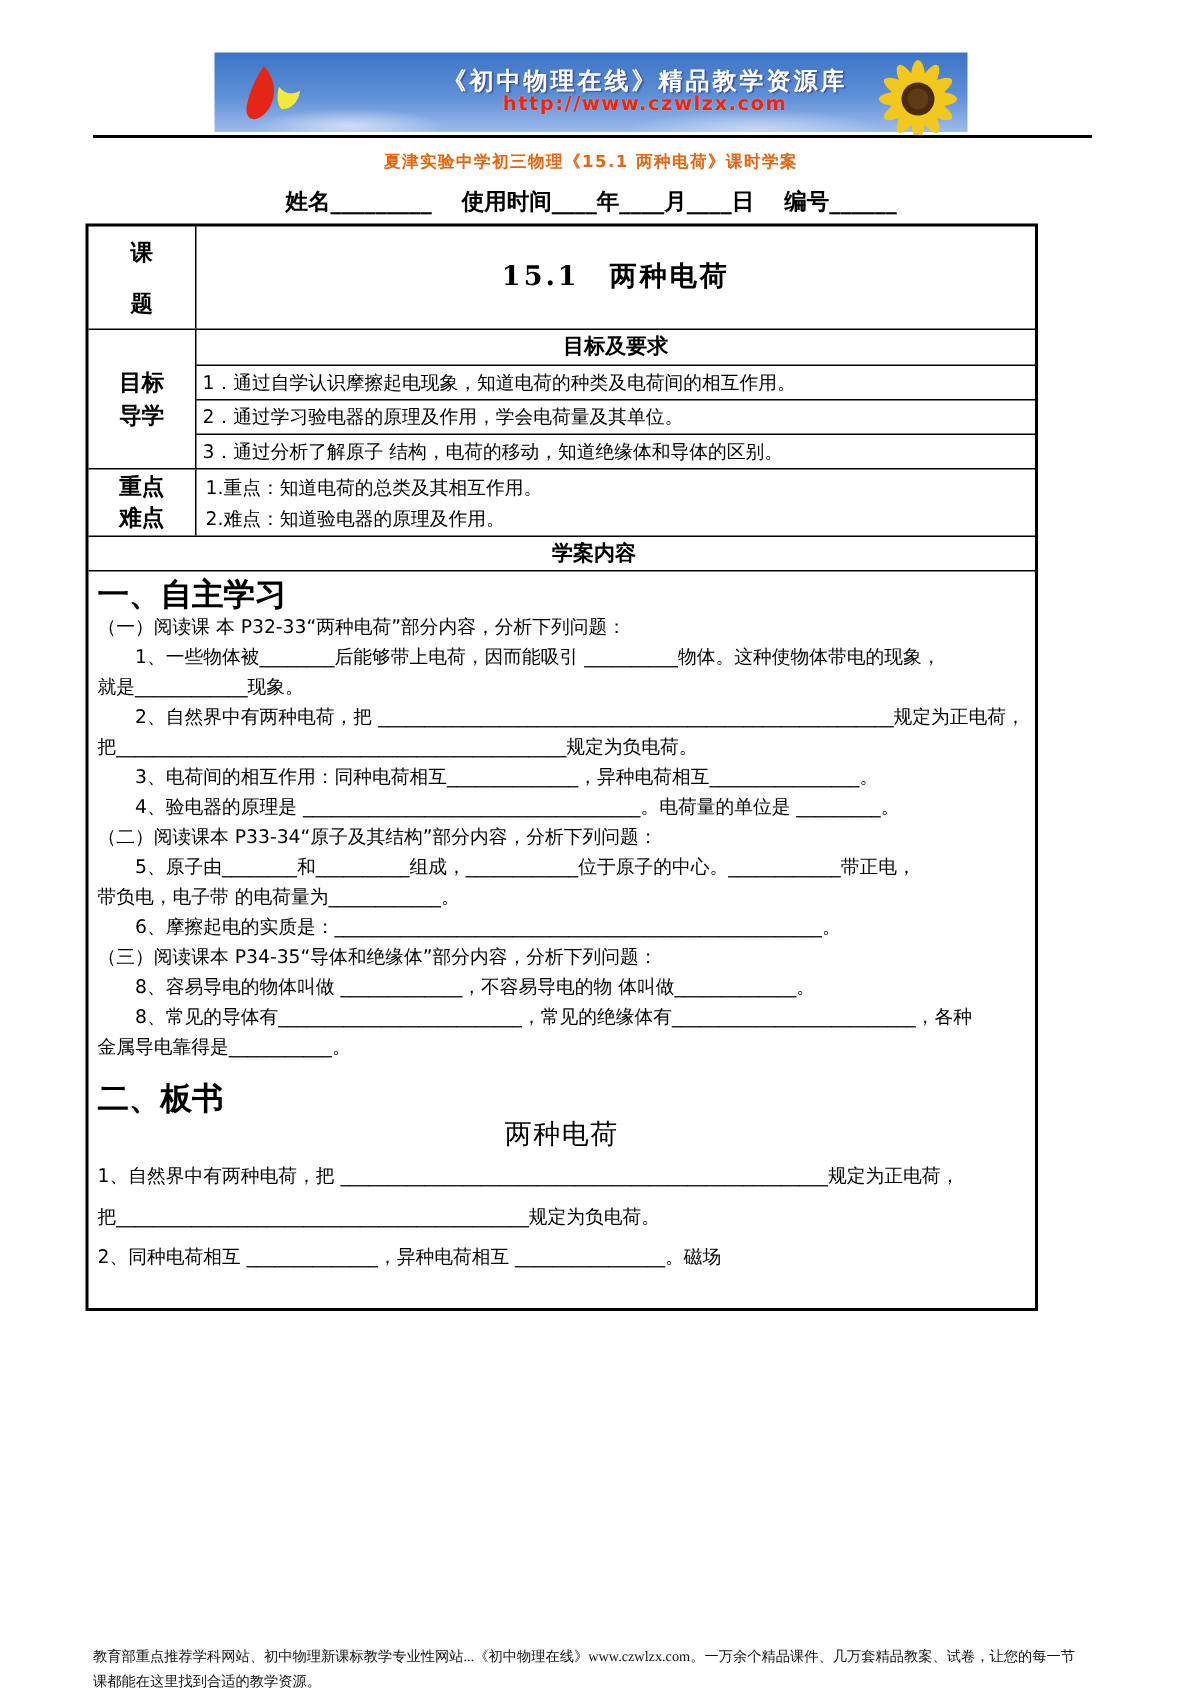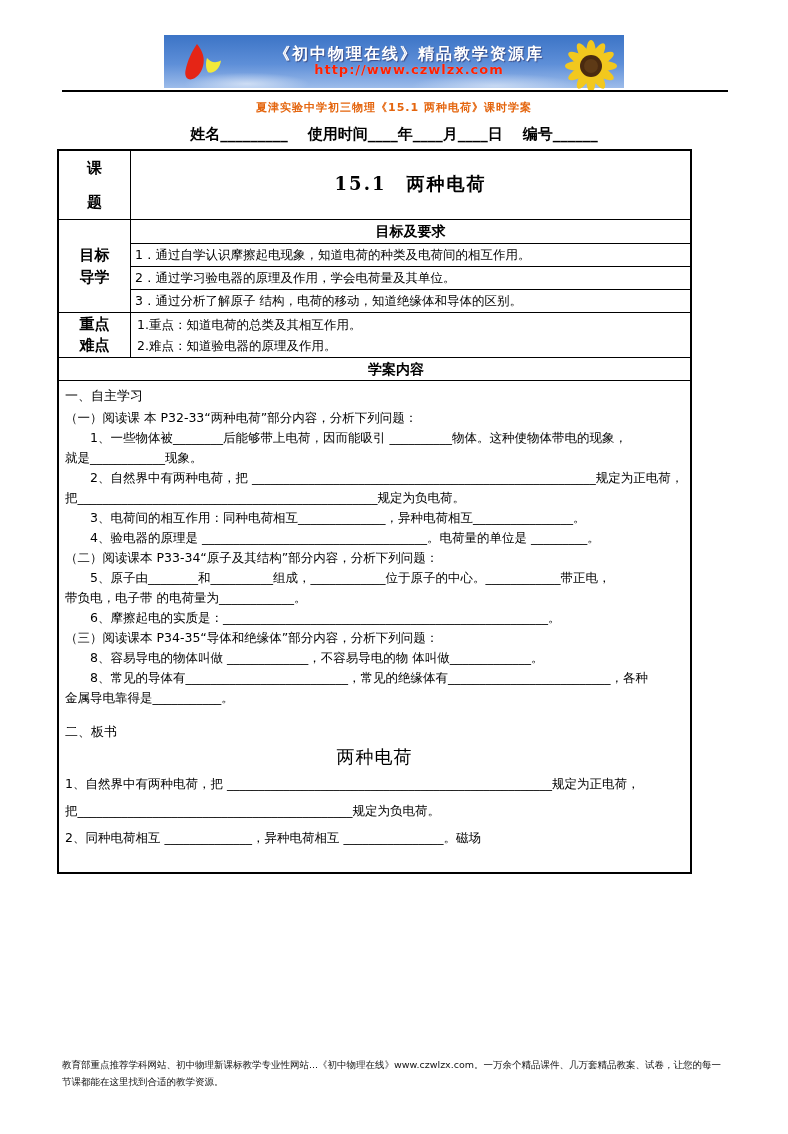--- a/index.html
+++ b/index.html
@@ -9,21 +9,21 @@
     font-family:"DejaVu Sans","Liberation Sans",sans-serif;
     color:#000;
   }
   
   .banner {
     width:460px; height:53px; margin:35px auto 0; position:relative;
     background:
       radial-gradient(ellipse 90px 16px at 18% 92%, rgba(255,255,255,.55), transparent 70%),
       radial-gradient(ellipse 120px 18px at 72% 96%, rgba(255,255,255,.45), transparent 70%),
       linear-gradient(180deg,#3c74c6 0%,#5e8fd8 55%,#9dbcea 100%);
-    display:flex; align-items:center;
+    display:flex; align-items:center;padding-left:42px;
   }
   .banner-logo { position:absolute; left:14px; top:8px; }
   .banner-text { width:100%; text-align:center; line-height:1.15; padding-left:30px; }
   .banner-title {
     color:#ffffff; font-weight:bold; font-size:16px; letter-spacing:2px;
     text-shadow:1px 1px 1px rgba(40,40,90,.65);
   }
   .banner-url {
     color:#ff2000; font-weight:bold; font-size:13px; letter-spacing:1px;
     text-shadow:0 0 1px rgba(255,255,255,.5);
@@ -68,31 +68,31 @@
     text-align:center; font-weight:bold; font-size:14px; line-height:22px;
     border-top:1px solid #000;
     padding-left:43px;
   }
   
   .content-cell {
     border-top:1px solid #000; height:492px; box-sizing:border-box;
     padding:3px 6px 0 6px; overflow:hidden;
   }
   .cl { line-height:20px; white-space:nowrap; overflow:hidden; }
-  .l-h1 { font-weight:normal; font-size:13px; line-height:24px; }
+  .l-h1 { font-weight:bold; font-size:21px; line-height:24px; }
   .l-board-head { margin-top:12px; }
   .l-center {
     text-align:center; font-family:"DejaVu Serif","Liberation Serif",serif;
     font-size:18px; font-weight:400; line-height:26px; letter-spacing:1px;
   }
   .l-sp { line-height:27px; }
   
   .footer {
-    position:absolute; top:1057px; left:62px; width:664px;
-    font-size:9.5px; line-height:1.75; color:#111;
+    position:absolute; top:1097px; left:62px; width:664px;
+    font-size:9.5px; line-height:1.75; color:#111;font-family:Liberation Serif, serif;
   }
 </style>
 </head>
 <body>
 
 <div class="banner">
   <svg class="banner-logo" width="50" height="38" viewBox="0 0 50 38">
     <path d="M19 1 C25 8 27 16 25 23 C23.5 30 18 36 12.5 36.5 C8.5 36.5 6.5 32.5 7.5 27.5 C9.5 17.5 14 8 19 1 Z" fill="#e52516"></path>
     <path d="M29 15 C33 19.5 37.5 20.5 43 17.5 C42 25.5 36.5 30.5 30.5 29.5 C27.5 26.5 27.5 19.5 29 15 Z" fill="#f3e93a"></path>
   </svg>

